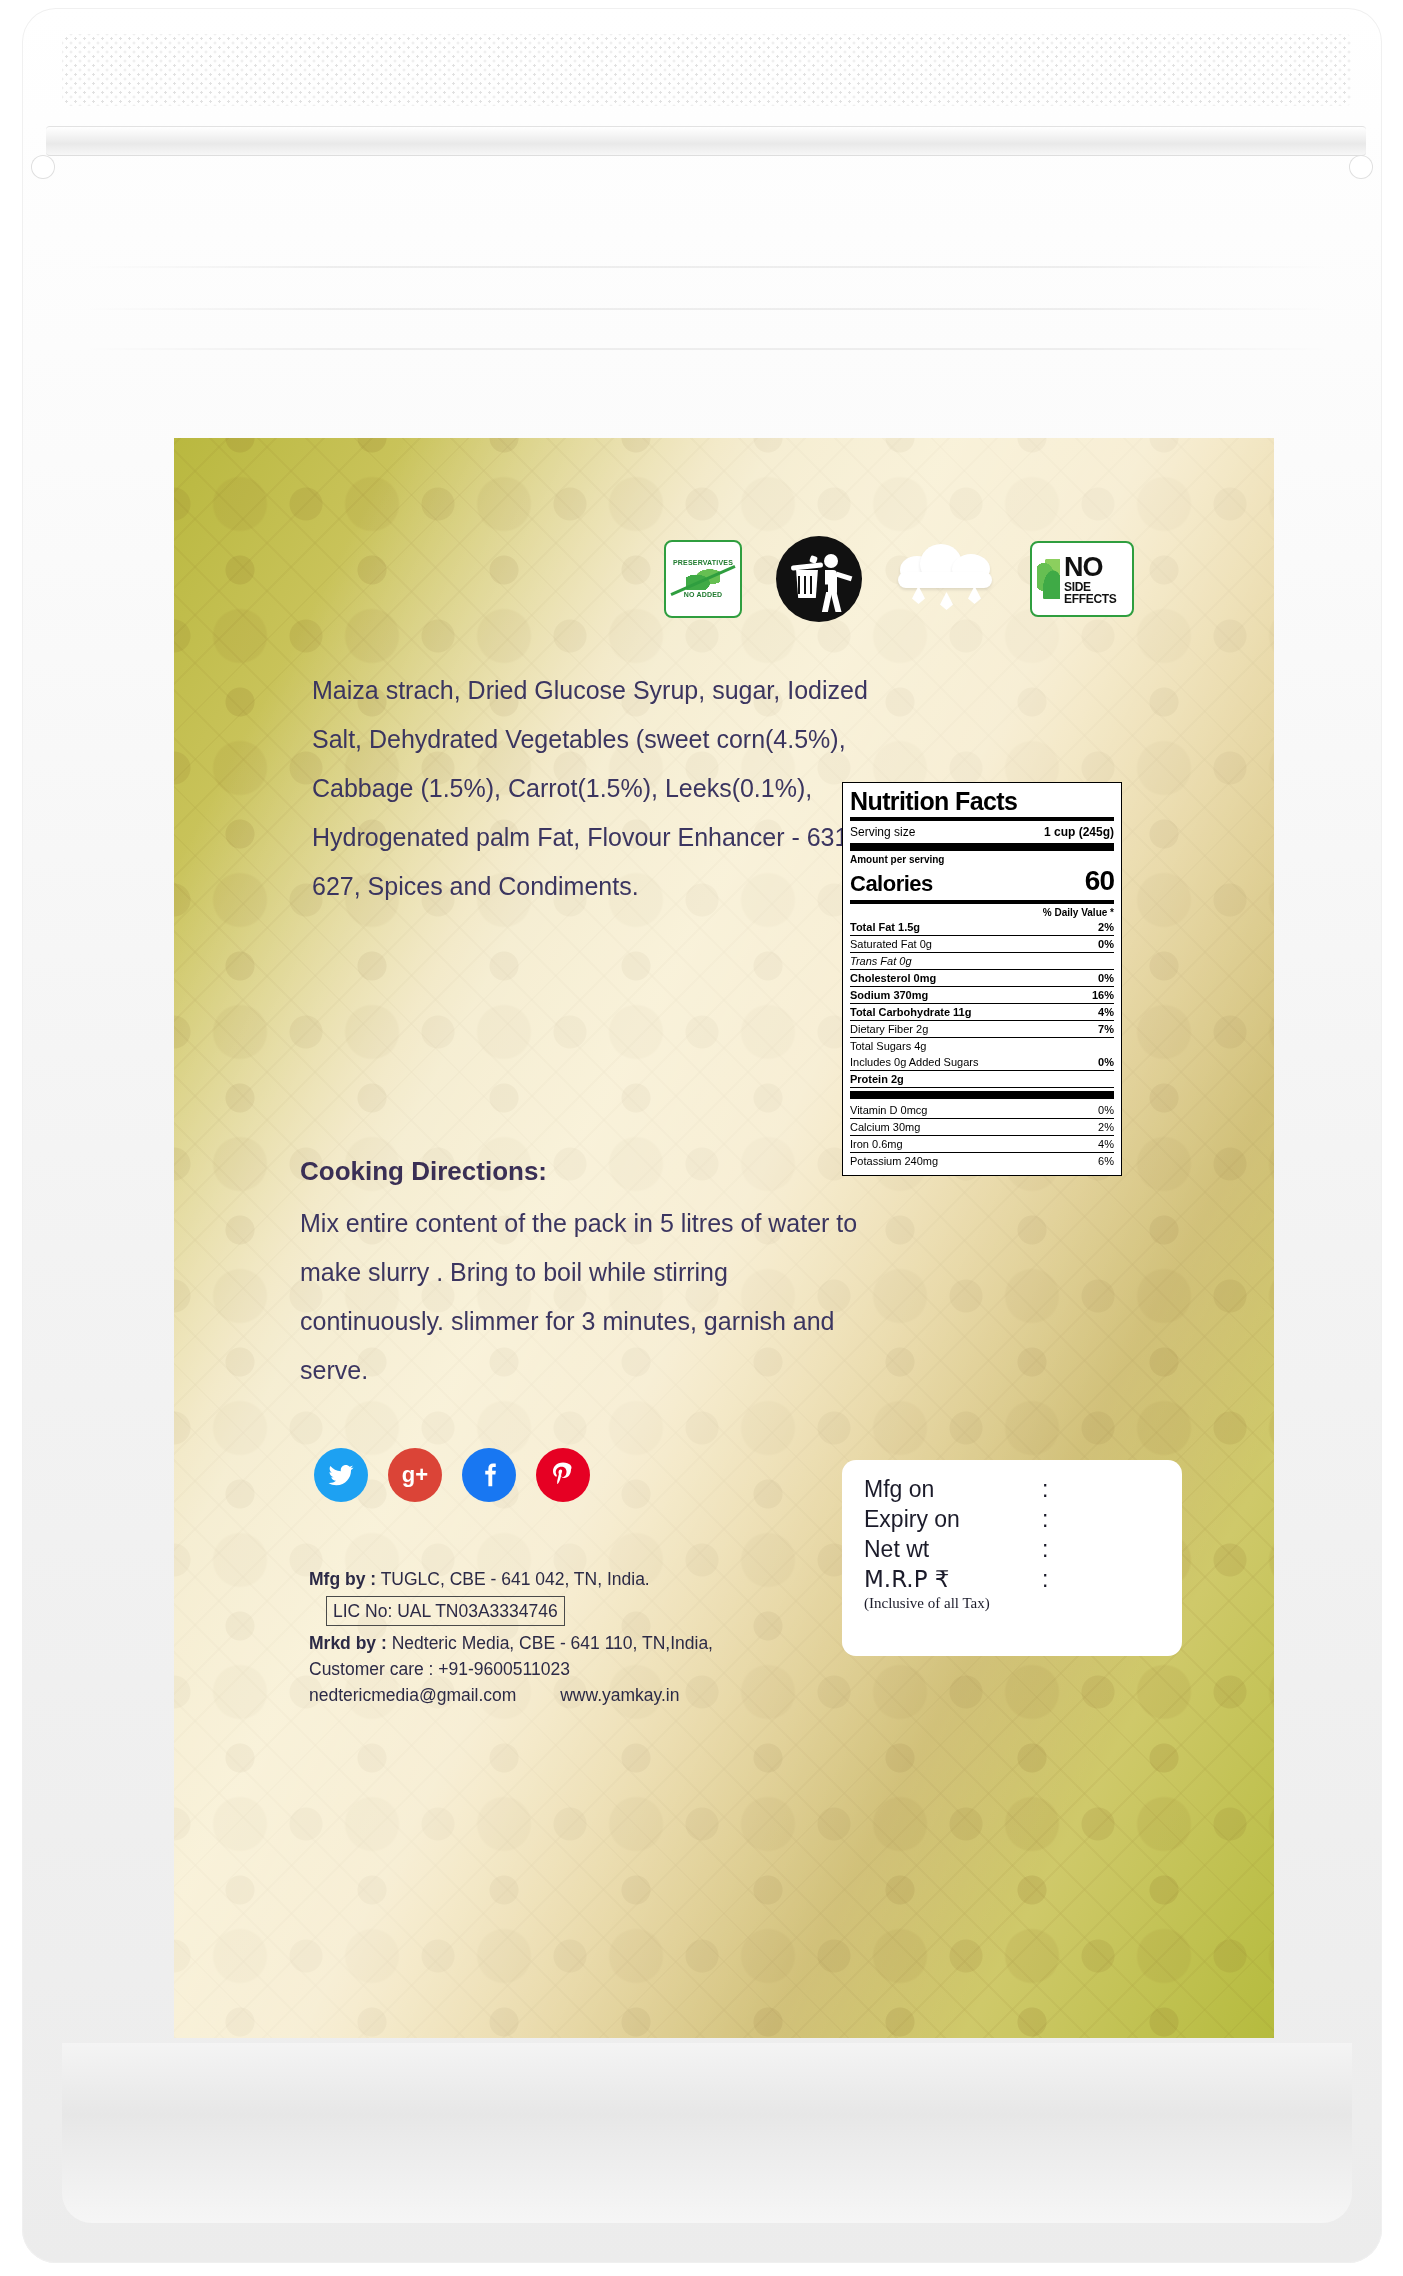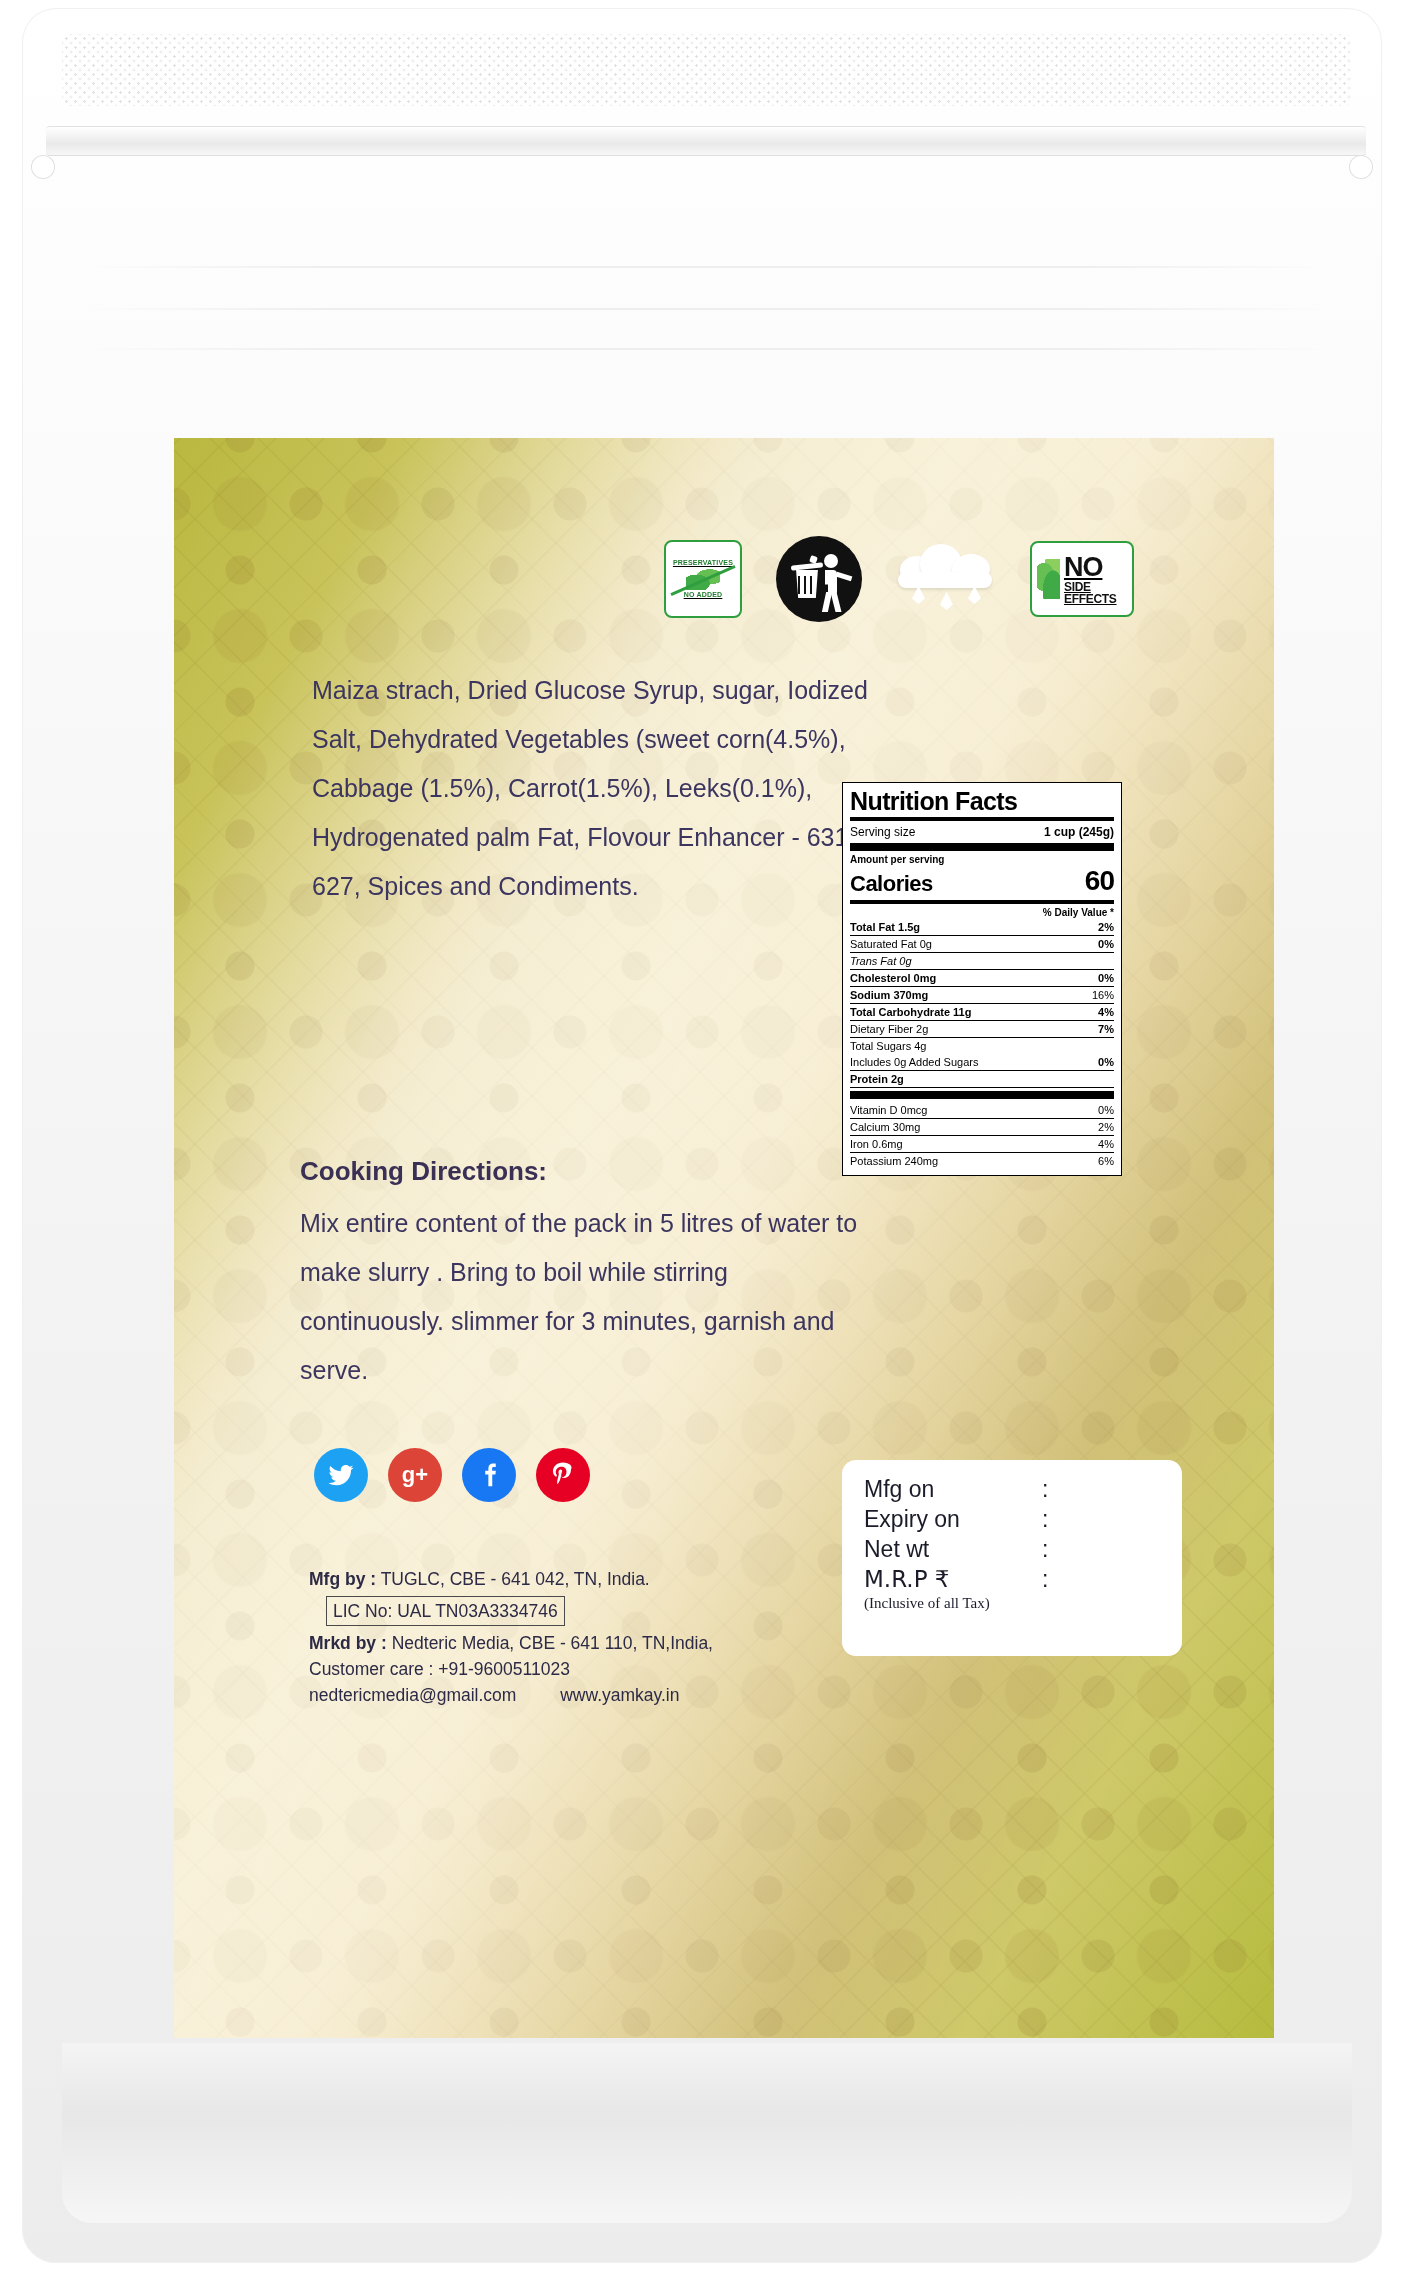--- a/index.html
+++ b/index.html
@@ -116,21 +116,21 @@
   #sheen {
     position: absolute; inset: -10%;
     background: linear-gradient(118deg, rgba(255,255,255,0) 18%, rgba(255,255,255,.55) 34%, rgba(255,255,255,.62) 50%, rgba(255,255,255,.30) 64%, rgba(255,255,255,0) 78%);
     pointer-events: none;
   }
   #label-content { position: absolute; inset: 0; }
 
   
   #badges {
     position: absolute; left: 490px; top: 98px;
-    display: flex; align-items: center; gap: 34px; text-decoration: underline;
+    display: flex; align-items: center; gap: 34px;
   }
   .badge { position: relative; }
 
   .badge-no-preserv {
     width: 78px; height: 78px; border-radius: 8px;
     background: #ffffff; border: 2px solid #2f9e3f;
     display: flex; align-items: center; justify-content: center;
     flex-direction: column; overflow: hidden;
   }
   .badge-no-preserv .top-txt, .badge-no-preserv .bot-txt {
@@ -418,21 +418,21 @@
         <div class="row ind1">
           <span class="lbl" style="font-style:italic">Trans Fat 0g</span>
           <span class="dv"></span>
         </div>
         <div class="row">
           <span class="lbl" style="font-weight:700">Cholesterol 0mg</span>
           <span class="dv" style="font-weight:700">0%</span>
         </div>
         <div class="row">
           <span class="lbl" style="font-weight:700">Sodium 370mg</span>
-          <span class="dv" style="font-weight:400">16%</span>
+          <span class="dv" style="font-weight:700">16%</span>
         </div>
         <div class="row">
           <span class="lbl" style="font-weight:700">Total Carbohydrate 11g</span>
           <span class="dv" style="font-weight:700">4%</span>
         </div>
         <div class="row ind1">
           <span class="lbl">Dietary Fiber 2g</span>
           <span class="dv" style="font-weight:700">7%</span>
         </div>
         <div class="row nb ind1">

